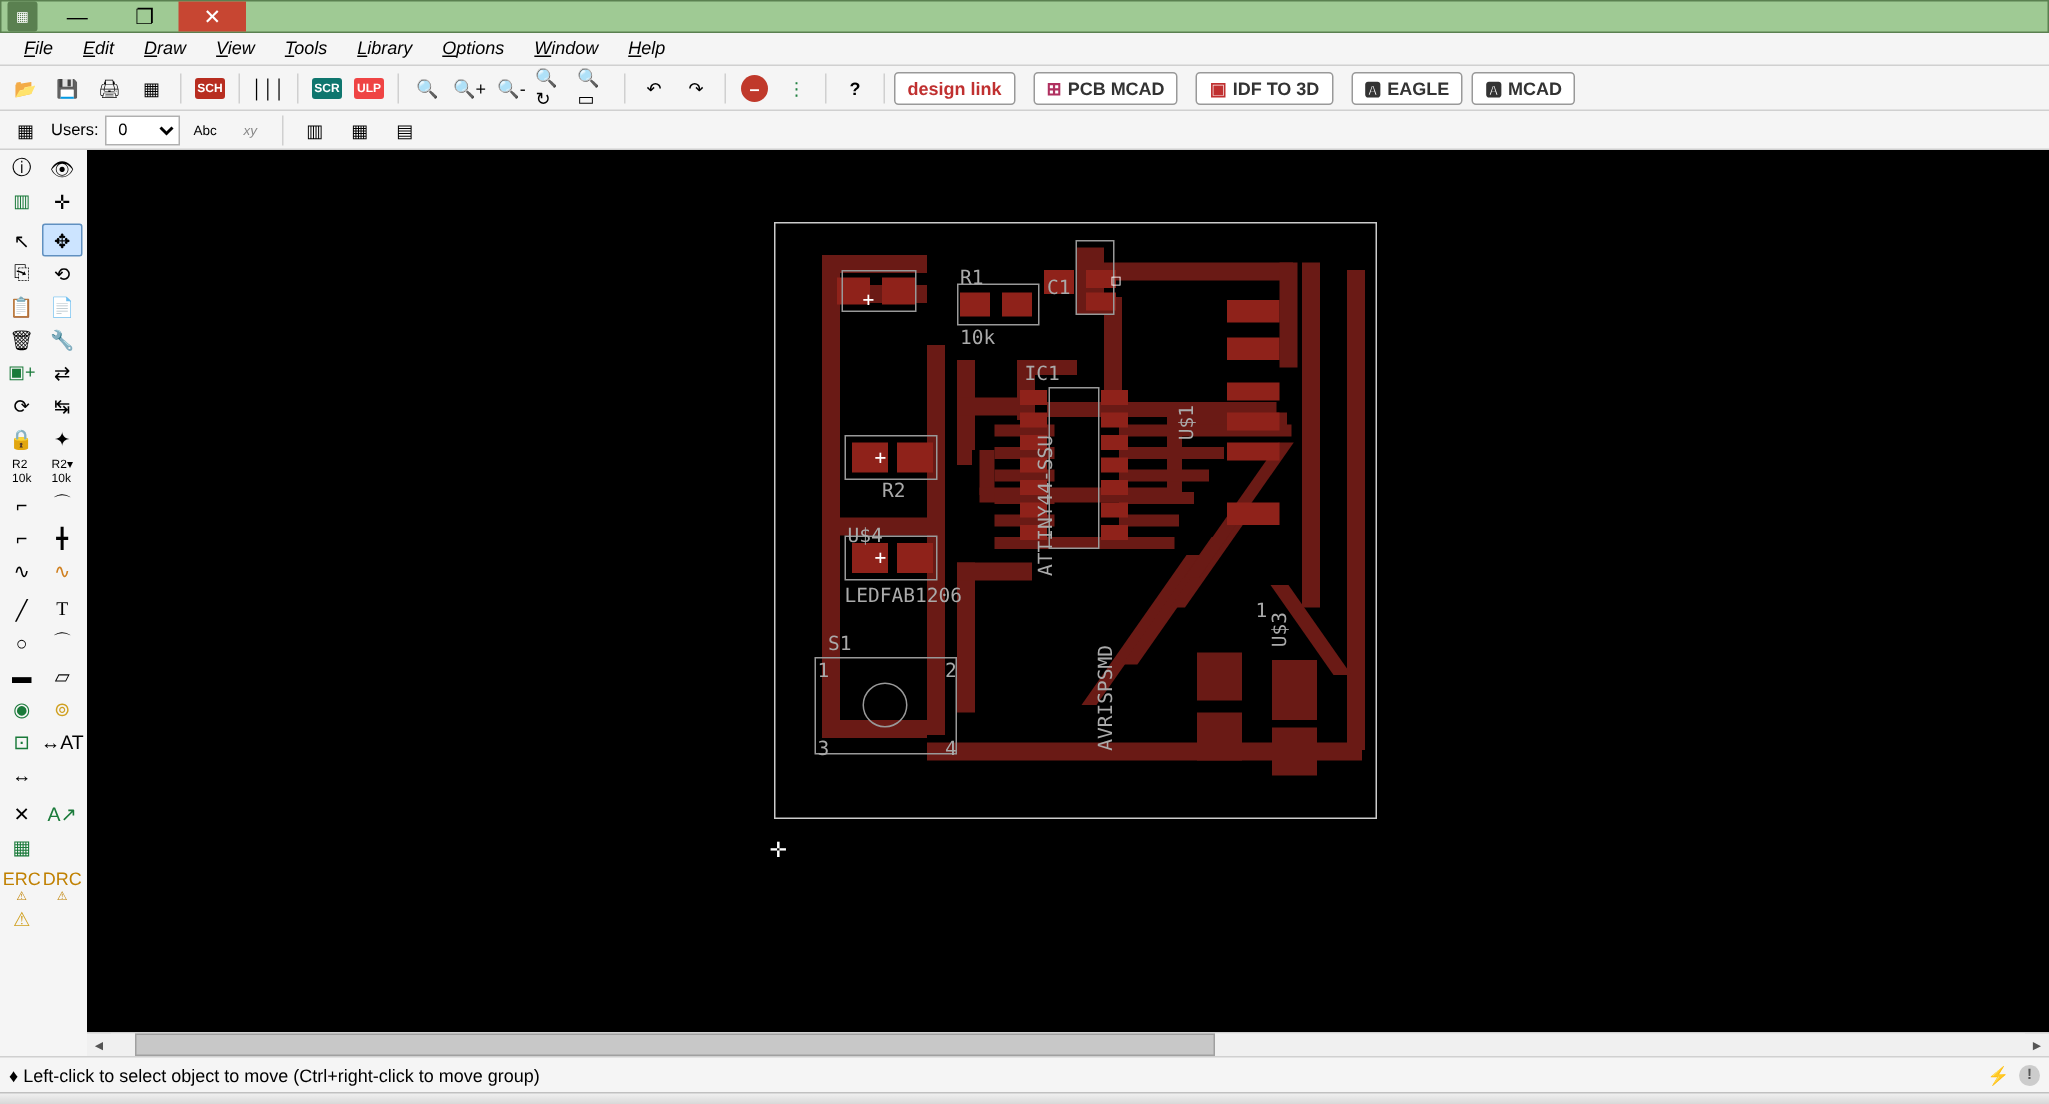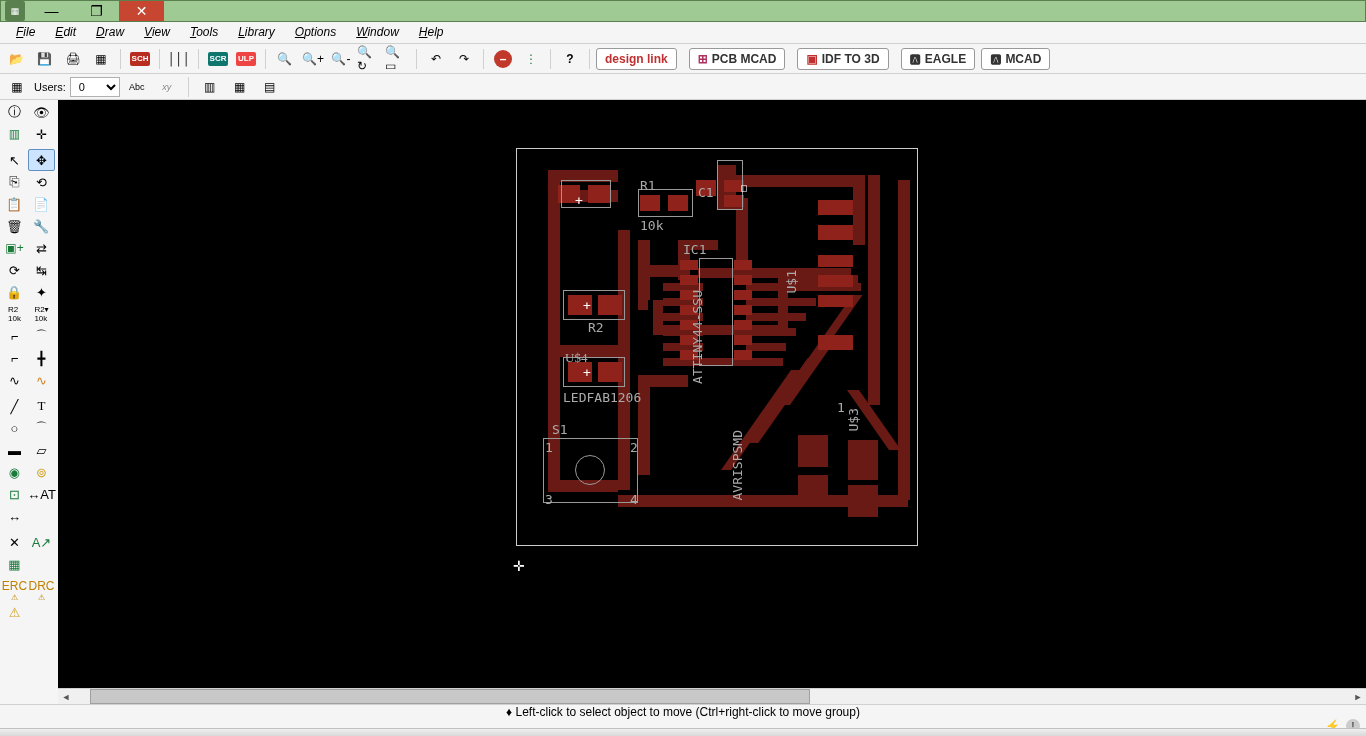--- a/index.html
+++ b/index.html
@@ -29,21 +29,21 @@
 .tool-row { display: flex; gap: 0px; }
 .tool-btn { width: 27px; height: 22px; display: flex; align-items: center; justify-content: center; border: 1px solid transparent; border-radius: 2px; font-size: 13px; }
 .tool-btn.active { background: #cce4ff; border-color: #6090c0; }
 .tool-btn.warn { color: #c08000; }
 .canvas-wrap { flex: 1; display: flex; flex-direction: column; background: #000; }
 .canvas { flex: 1; position: relative; background: #000; overflow: hidden; }
 .hscroll { height: 16px; background: #f0f0f0; border-top: 1px solid #d0d0d0; display: flex; }
 .hscroll-track { flex: 1; position: relative; background: #f0f0f0; }
 .hscroll-arrow { width: 16px; display: flex; align-items: center; justify-content: center; font-size: 9px; color: #555; }
 .hscroll-thumb { position: absolute; left: 16px; width: 720px; top: 0; bottom: 0; background: #c8c8c8; border: 1px solid #a0a0a0; }
-.statusbar { height: 24px; background: #f5f5f5; border-top: 1px solid #d0d0d0; display: flex; align-items: center; padding: 0 6px; font-size: 11px; flex-direction: column; }
+.statusbar { height: 24px; background: #f5f5f5; border-top: 1px solid #d0d0d0; display: flex; align-items: center; padding: 0 6px; font-size: 11px; }
 .status-right { margin-left: auto; display: flex; gap: 6px; align-items: center; }
 
 
 .board-outline { position: absolute; left: 458px; top: 48px; width: 402px; height: 398px; border: 1px solid #ccc; }
 .trace { position: absolute; background: #6a1a15; }
 .pad { position: absolute; background: #8f221a; }
 .silkline { position: absolute; border: 1px solid #999; }
 .silktext { position: absolute; color: #aaa; font-family: monospace; font-size: 13px; }
 .silktext.v { writing-mode: vertical-rl; transform: rotate(180deg); }
 .origin-cross { position: absolute; left: 455px; top: 458px; color: #fff; font-size: 14px; }
@@ -349,21 +349,21 @@
         <div class="silkline" style="left:505px;top:257px;width:62px;height:30px;"></div>
         <div class="silkline" style="left:485px;top:338px;width:95px;height:65px;"></div>
         <div class="silkline" style="left:517px;top:355px;width:30px;height:30px;border-radius:50%;"></div>
 
         <div class="silktext" style="left:582px;top:78px;">R1</div>
         <div class="silktext" style="left:582px;top:118px;">10k</div>
         <div class="silktext" style="left:640px;top:85px;">C1</div>
         <div class="silktext" style="left:625px;top:142px;">IC1</div>
         <div class="silktext v" style="left:632px;top:190px;">ATTINY44-SSU</div>
         <div class="silktext" style="left:530px;top:220px;">R2</div>
-        <div class="silktext" style="left:507px;top:250px;font-family:Liberation Serif, serif;">U$4</div>
+        <div class="silktext" style="left:507px;top:250px;">U$4</div>
         <div class="silktext" style="left:505px;top:290px;">LEDFAB1206</div>
         <div class="silktext" style="left:494px;top:322px;">S1</div>
         <div class="silktext" style="left:487px;top:340px;">1</div>
         <div class="silktext" style="left:572px;top:340px;">2</div>
         <div class="silktext" style="left:487px;top:392px;">3</div>
         <div class="silktext" style="left:572px;top:392px;">4</div>
         <div class="silktext v" style="left:726px;top:170px;">U$1</div>
         <div class="silktext v" style="left:672px;top:330px;">AVRISPSMD</div>
         <div class="silktext v" style="left:788px;top:308px;">U$3</div>
         <div class="silktext" style="left:779px;top:300px;">1</div>

